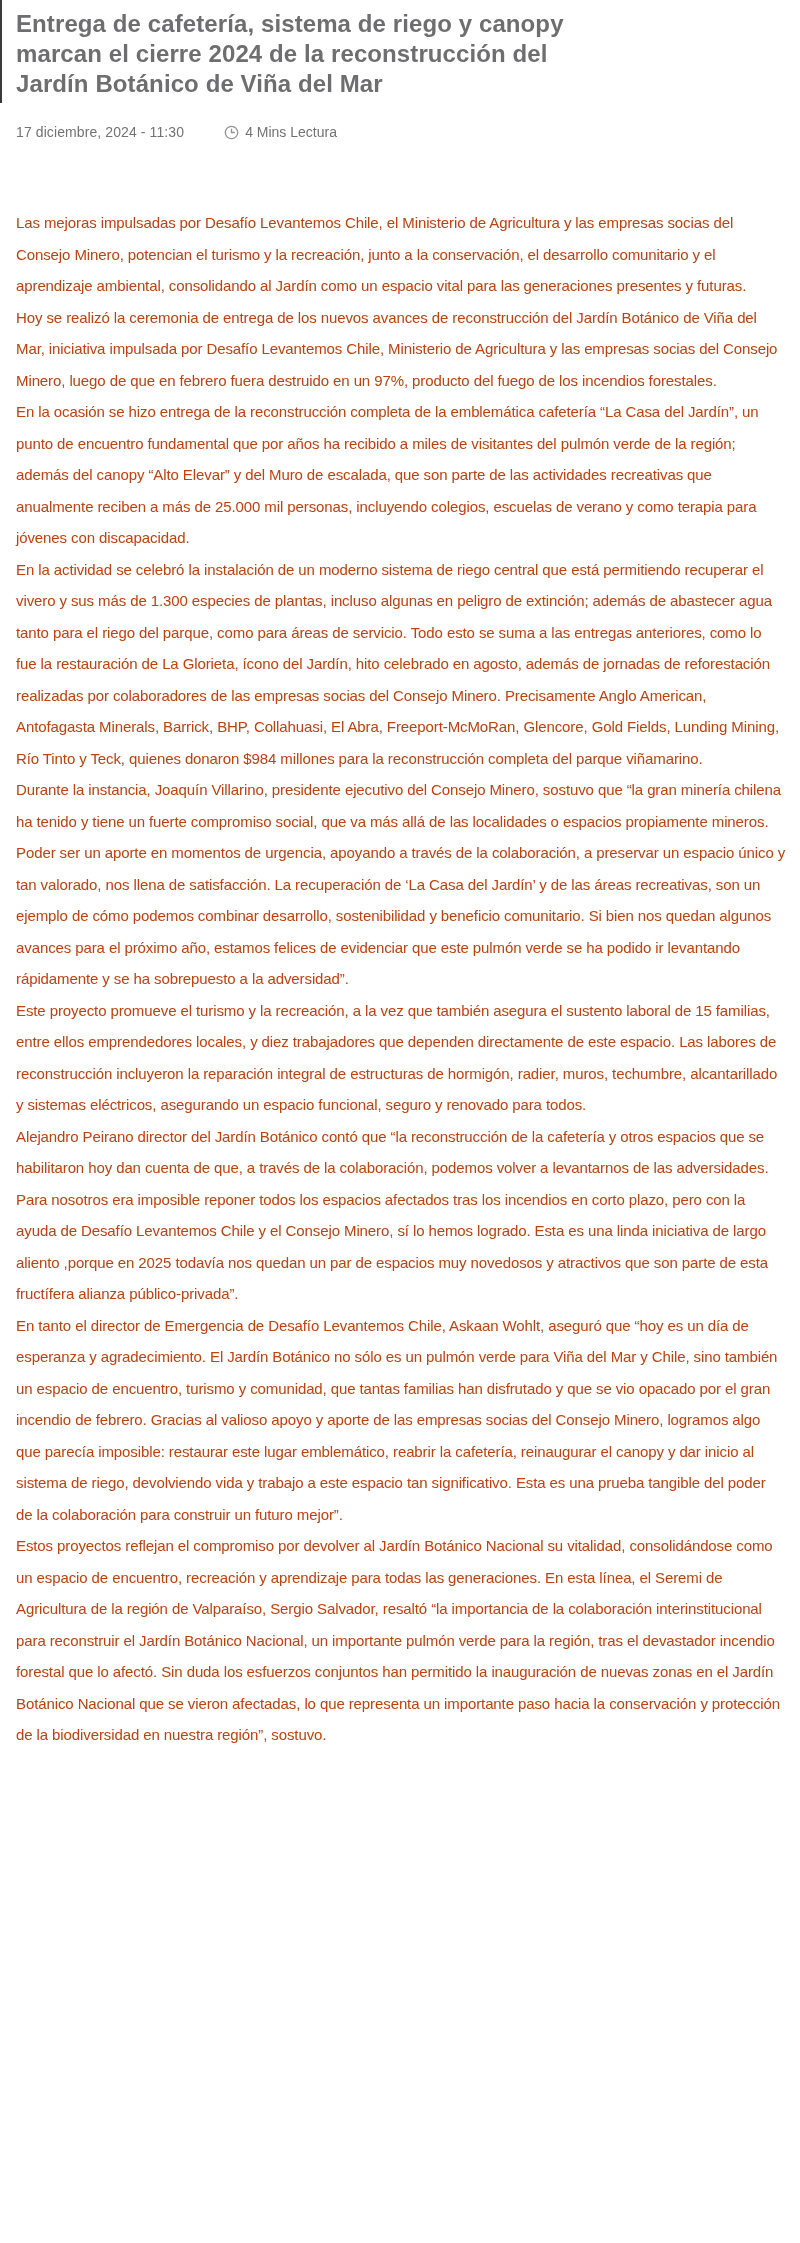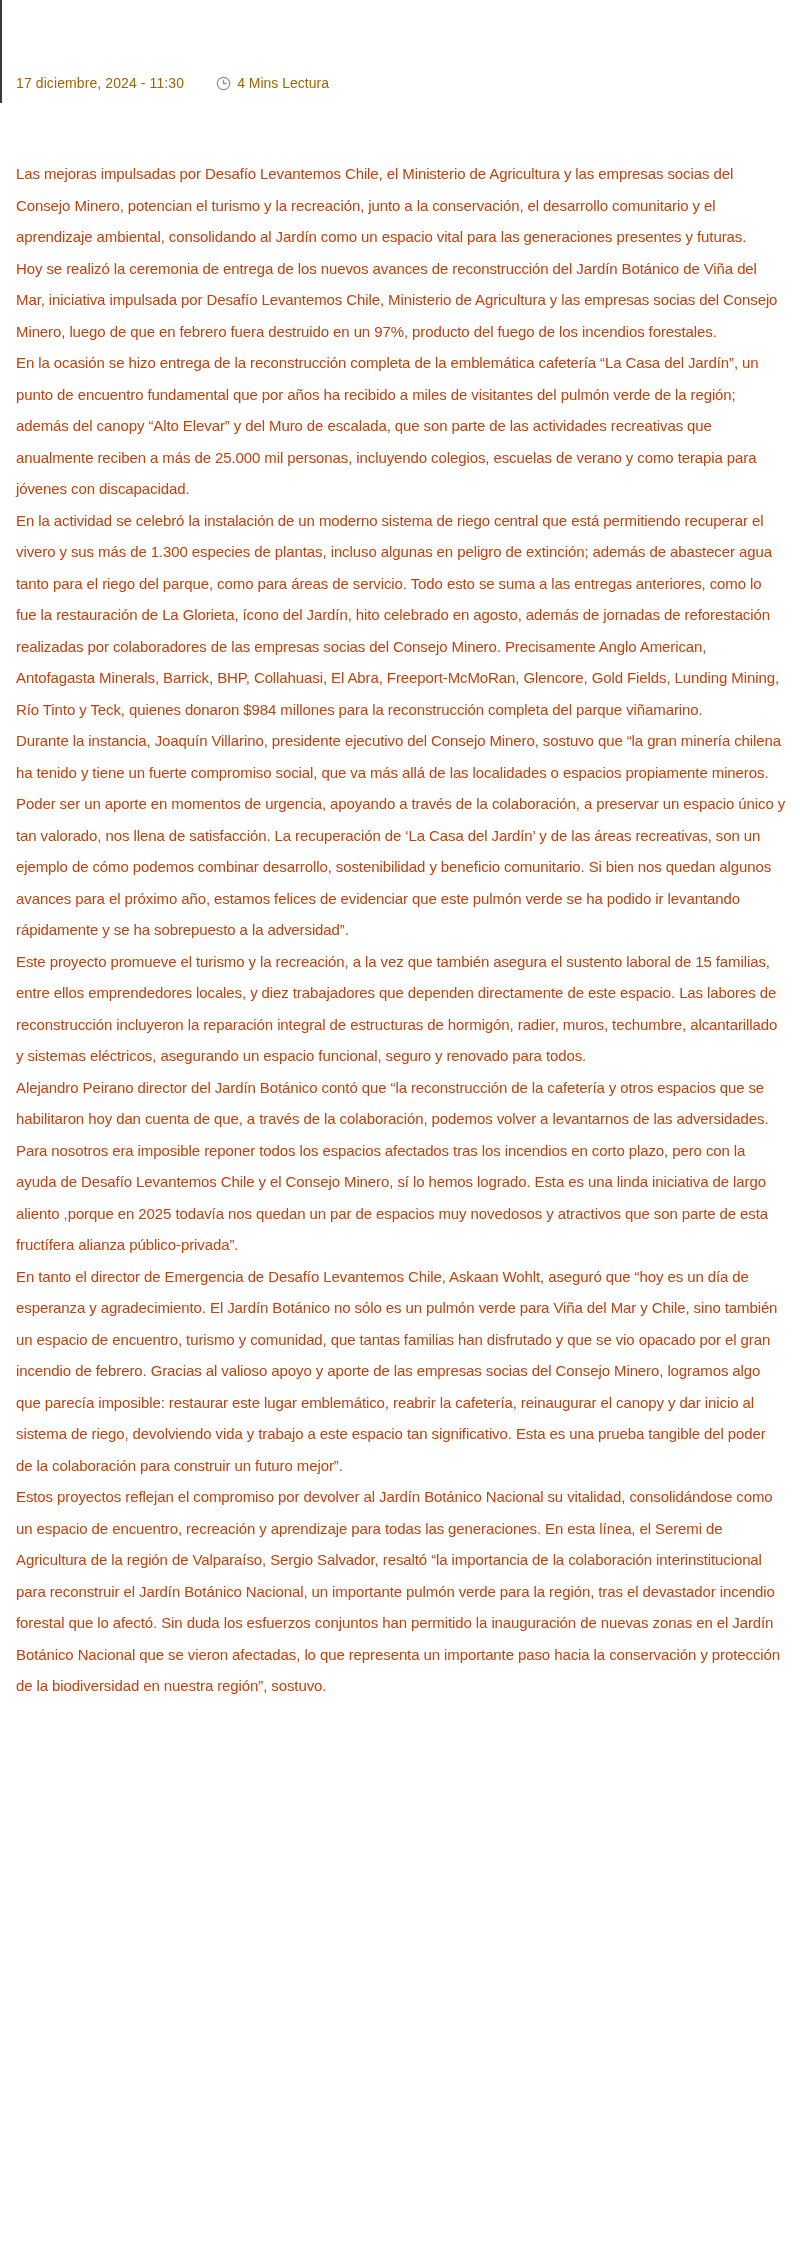--- a/index.html
+++ b/index.html
@@ -29,26 +29,27 @@
   h1.title {
     margin: 0;
     max-width: 580px;
     font-size: 24px;
     line-height: 30px;
     font-weight: 700;
     color: #6e6e70;
     letter-spacing: 0.1px;
   }
   .meta-row {
-    margin-top: 65px;
+    margin-top: 24px;
     display: flex;
     align-items: center;
     font-size: 14px;
-    color: #a16207;
+    color: #737373;
     height: 18px;
+    gap: 8px;
   }
   .meta-date {
     letter-spacing: 0.1px;
   }
   .meta-read {
     display: flex;
     align-items: flex-end;
     margin-left: 32px;
   }
   .clock-icon {
@@ -69,20 +70,21 @@
     margin: 0;
   }
 </style>
 </head>
 <body>
 
 <div class="edge-line"></div>
 
 <article class="article">
 
+  <h1 class="title">Entrega de cafetería, sistema de riego y canopy marcan el cierre 2024 de la reconstrucción del Jardín Botánico de Viña del Mar</h1>
 
   <div class="meta-row">
     <span class="meta-date">17 diciembre, 2024 - 11:30</span>
     <span class="meta-read">
       <span class="clock-icon">
         <svg viewBox="0 0 16 16" width="15" height="15" fill="none" stroke="#919394" stroke-width="1.4" stroke-linecap="round">
           <circle cx="8" cy="8" r="6.6"></circle>
           <path d="M8 4.4 V 8 H 11"></path>
         </svg>
       </span>

